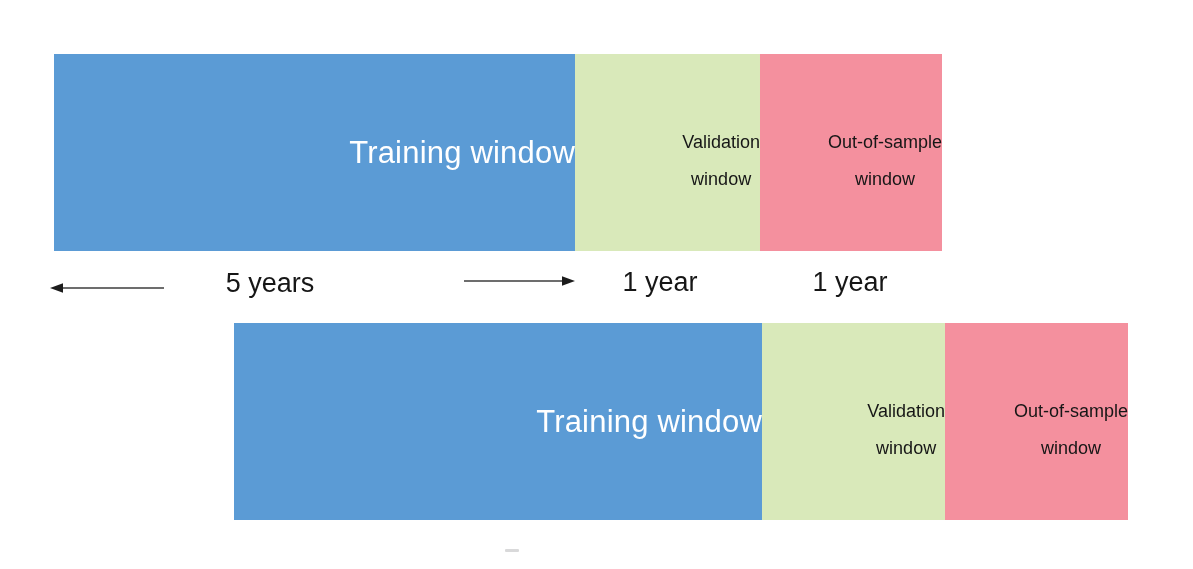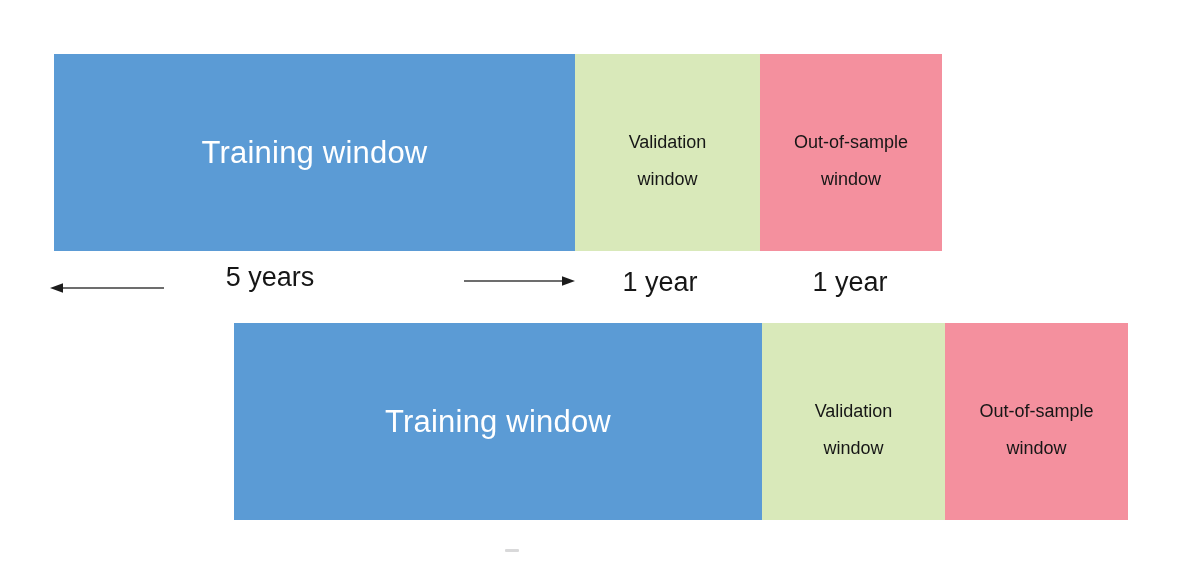--- a/index.html
+++ b/index.html
@@ -9,21 +9,21 @@
     width: 1193px;
     height: 569px;
     background: #ffffff;
     font-family: "Liberation Sans", sans-serif;
     overflow: hidden;
   }
   .block {
     position: absolute;
     display: flex;
     align-items: center;
-    justify-content: center;
+    justify-content: flex-end;
     text-align: center;
   }
   .block .label { display: block; }
   .block.training .label {
     font-size: 31px;
     font-weight: 400;
     letter-spacing: 0.2px;
   }
   .block.small .label {
     font-size: 18px;
@@ -38,21 +38,21 @@
   .b-train2 { left: 234px; top: 323px; width: 528px; height: 197px; }
   .b-val2   { left: 762px; top: 323px; width: 183px; height: 197px; }
   .b-oos2   { left: 945px; top: 323px; width: 183px; height: 197px; }
   
   .ann {
     position: absolute;
     font-size: 27px;
     text-align: center;
     width: 140px;
   }
-  .ann-5y  { left: 200px; top: 262px; }
+  .ann-5y  { left: 200px; top: 268px; }
   .ann-1y-val { left: 590px; top: 267px; }
   .ann-1y-oos { left: 780px; top: 267px; }
   .arrow { position: absolute; }
   .arrow-left  { left: 48px;  top: 280px; }
   .arrow-right { left: 462px; top: 273px; }
   .stray {
     position: absolute;
     left: 505px; top: 549px;
     width: 14px; height: 3px;
     background: #c4c4c6;

